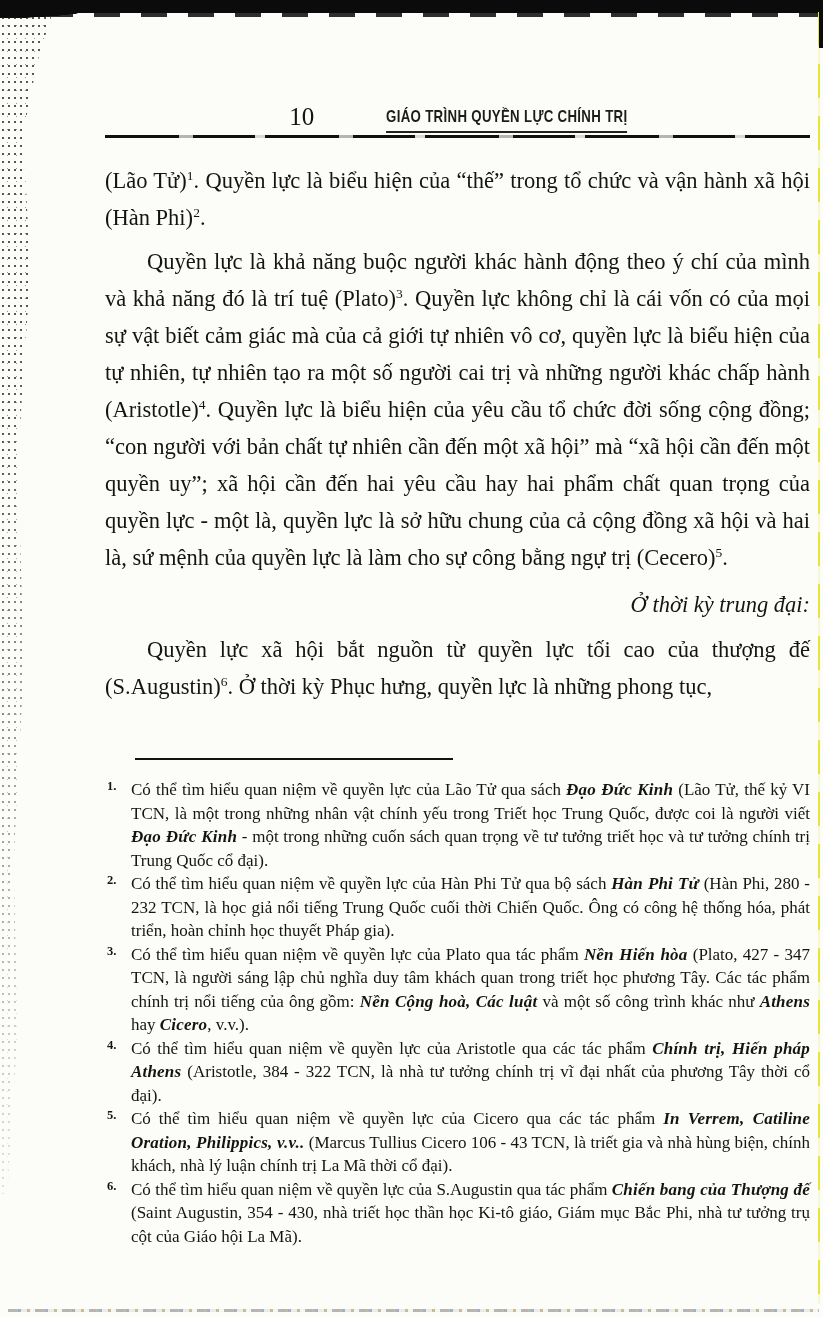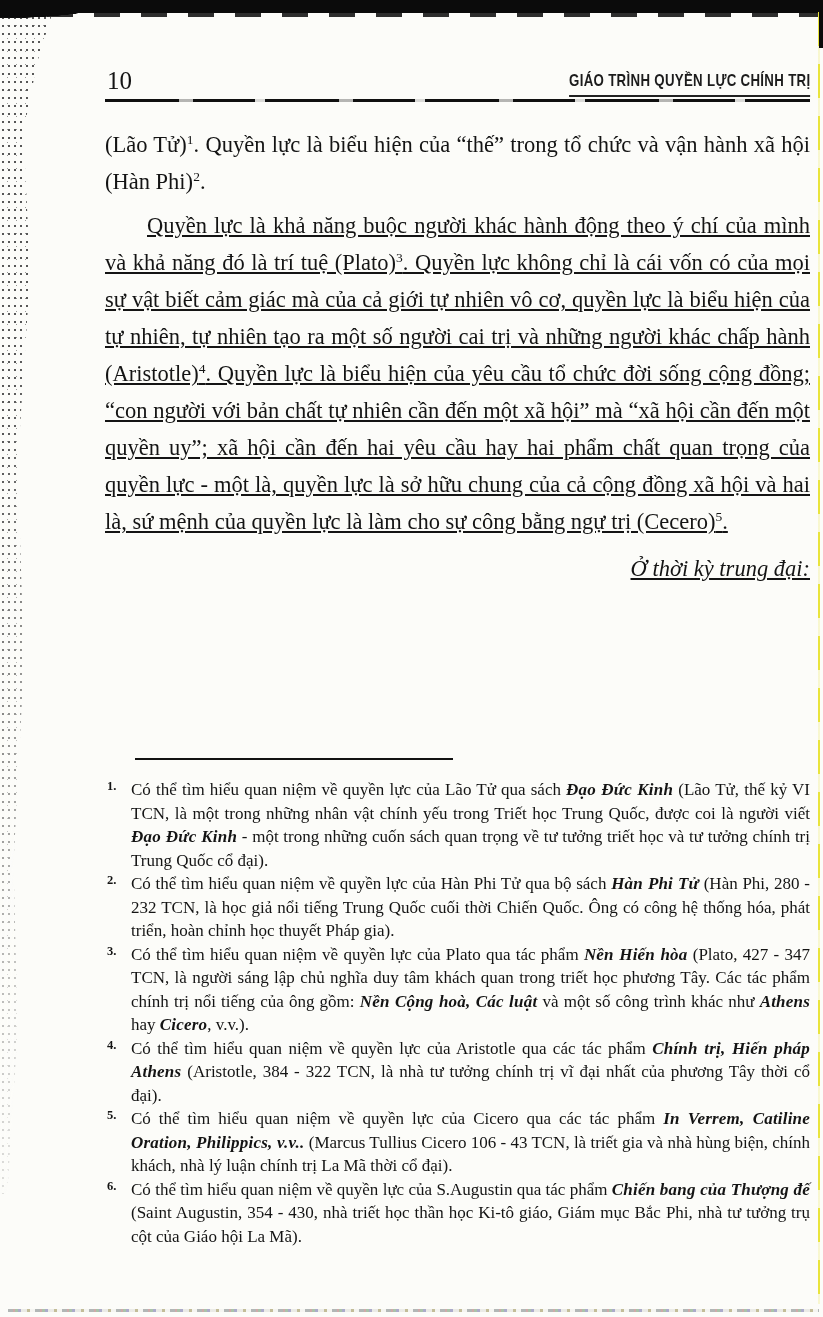--- a/index.html
+++ b/index.html
@@ -39,38 +39,38 @@
   }
   .bottom-scan-line{
     position:absolute;bottom:5px;left:8px;right:4px;height:3px;opacity:.75;
     background:repeating-linear-gradient(to right,
       #9aa0a0 0 5px,#c08e8e 5px 7px,#8fb08f 7px 10px,#9090bb 10px 13px,
       rgba(160,160,150,.25) 13px 19px,#b0a878 19px 22px,rgba(160,160,150,.1) 22px 27px);
   }
   
   .content{position:absolute;left:105px;right:13px;top:0;}
   .header-row{
-    display:flex;justify-content:space-between;align-items:flex-end;
-    margin-top:68px;
+    display:flex;justify-content:center;align-items:flex-end;
+    margin-top:104px;
   }
   .pagenum{font-size:25px;line-height:1;padding:0 4px 4px 2px;}
   .running-title{
     font-family:"Liberation Sans","DejaVu Sans",sans-serif;
     font-weight:bold;font-size:17px;letter-spacing:.4px;color:#1c1c1c;
     display:inline-block;transform:scaleX(.78);transform-origin:100% 100%;
     border-bottom:2px solid #222;padding-bottom:4px;
   }
   .header-rule{
     height:3px;margin-top:2px;
     background:repeating-linear-gradient(to right,
       #101010 0 74px,rgba(16,16,16,.3) 74px 88px,#101010 88px 150px,rgba(16,16,16,.15) 150px 160px);
   }
   .body-text{margin-top:24px;font-size:22.5px;line-height:37px;text-align:justify;}
   .para{margin:0 0 7px 0;}
-  .para.indent{text-indent:42px;text-decoration:underline;}
+  .para.indent{text-indent:42px;}
   .para.heading{text-align:right;margin-top:10px;margin-bottom:8px;}
   .body-text sup{font-size:.6em;line-height:0;vertical-align:super;}
   
   .footnotes{position:absolute;left:105px;right:13px;top:758px;}
   .fn-rule{width:318px;height:2px;background:#121212;margin:0 0 18px 30px;}
   .fn{position:relative;padding-left:26px;font-size:17px;line-height:23.5px;text-align:justify;}
   .fn-num{position:absolute;left:2px;top:-3px;font-size:12.5px;font-weight:bold;}
   .fn i{letter-spacing:.2px;font-weight:bold;}
 </style>
 </head>
@@ -88,20 +88,21 @@
     <div class="header-row">
       <span class="pagenum">10</span>
       <span class="running-title">GIÁO TRÌNH QUYỀN LỰC CHÍNH TRỊ</span>
     </div>
     <div class="header-rule"></div>
 
     <div class="body-text" id="body-text">
         <p class="para">(Lão Tử)<sup>1</sup>. Quyền lực là biểu hiện của “thế” trong tổ chức và vận hành xã hội (Hàn Phi)<sup>2</sup>.</p>
         <p class="para indent">Quyền lực là khả năng buộc người khác hành động theo ý chí của mình và khả năng đó là trí tuệ (Plato)<sup>3</sup>. Quyền lực không chỉ là cái vốn có của mọi sự vật biết cảm giác mà của cả giới tự nhiên vô cơ, quyền lực là biểu hiện của tự nhiên, tự nhiên tạo ra một số người cai trị và những người khác chấp hành (Aristotle)<sup>4</sup>. Quyền lực là biểu hiện của yêu cầu tổ chức đời sống cộng đồng; “con người với bản chất tự nhiên cần đến một xã hội” mà “xã hội cần đến một quyền uy”; xã hội cần đến hai yêu cầu hay hai phẩm chất quan trọng của quyền lực - một là, quyền lực là sở hữu chung của cả cộng đồng xã hội và hai là, sứ mệnh của quyền lực là làm cho sự công bằng ngự trị (Cecero)<sup>5</sup>.</p>
         <p class="para indent heading"><i>Ở thời kỳ trung đại:</i></p>
+        <p class="para indent">Quyền lực xã hội bắt nguồn từ quyền lực tối cao của thượng đế (S.Augustin)<sup>6</sup>. Ở thời kỳ Phục hưng, quyền lực là những phong tục,</p>
       </div>
   </div>
 
   <div class="footnotes">
     <div class="fn-rule"></div>
     <div id="fn-list">
         <div class="fn">
     <span class="fn-num">1.</span>
     <span class="fn-text">Có thể tìm hiểu quan niệm về quyền lực của Lão Tử qua sách <i>Đạo Đức Kinh</i> (Lão Tử, thế kỷ VI TCN, là một trong những nhân vật chính yếu trong Triết học Trung Quốc, được coi là người viết <i>Đạo Đức Kinh</i> - một trong những cuốn sách quan trọng về tư tưởng triết học và tư tưởng chính trị Trung Quốc cổ đại).</span>
   </div>

